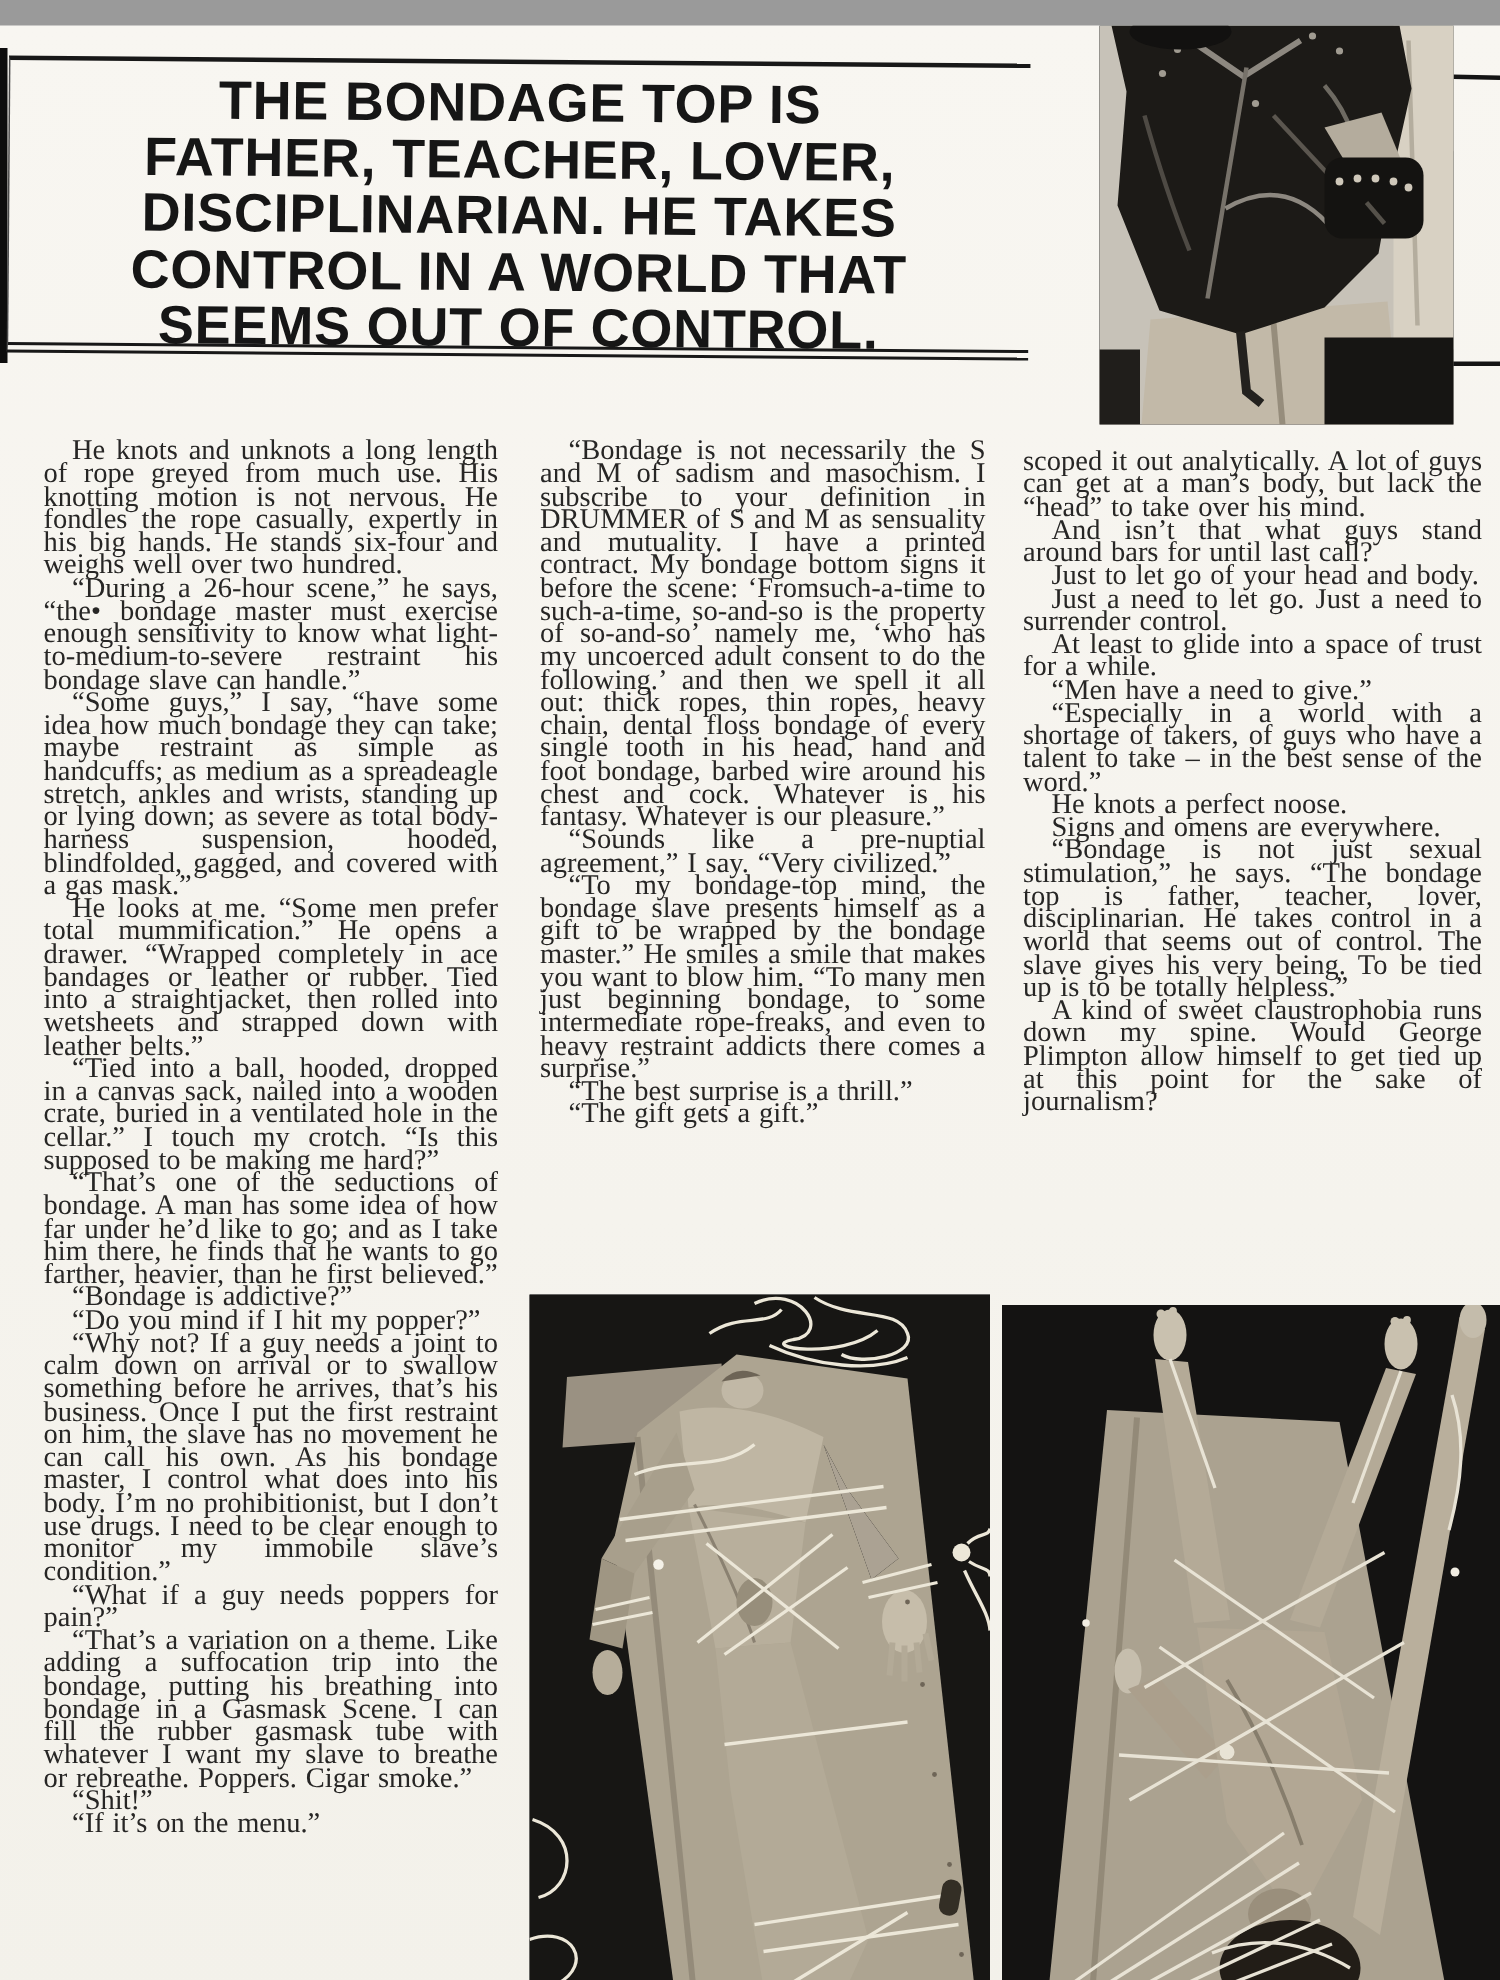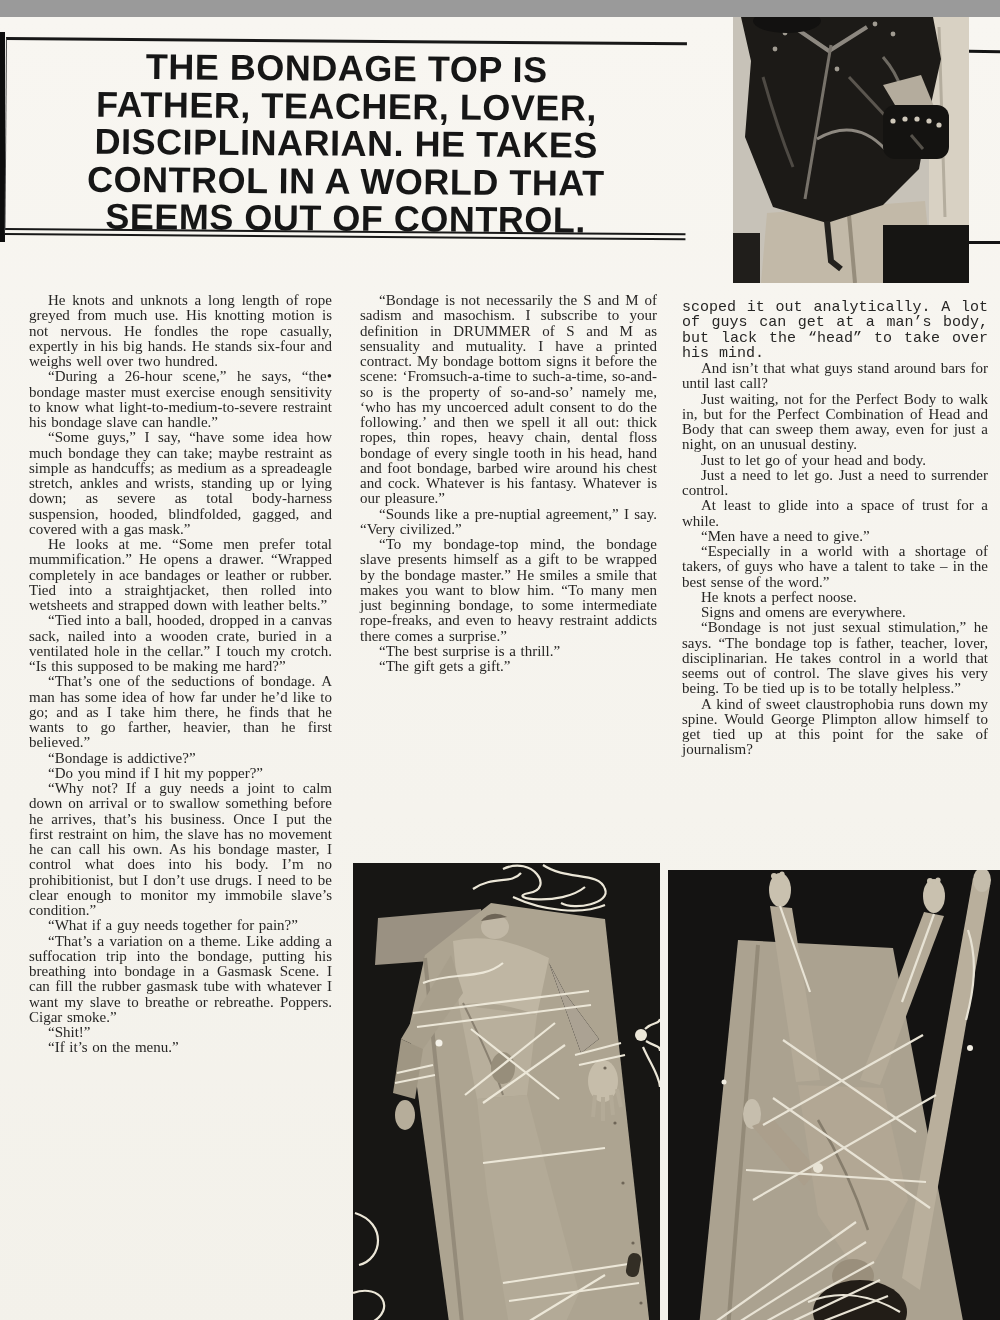--- a/index.html
+++ b/index.html
@@ -10,27 +10,27 @@
   .left-bar{position:absolute;left:0;top:15px;width:5px;height:210px;background:#0d0d0d;}
   .headline-box{position:absolute;left:6px;top:20px;width:681px;height:198px;box-sizing:border-box;
         border-top:3px solid #181818;border-bottom:7px double #181818;border-left:1px solid #4a4a4a;
         transform:rotate(0.45deg);transform-origin:left top;text-align:center;padding-top:7px;}
   .hl{font-family:"Liberation Sans",sans-serif;font-weight:bold;font-size:36px;line-height:37.5px;
         letter-spacing:0.5px;color:#161616;white-space:nowrap;}
   .rule-seg{position:absolute;background:#141414;height:3px;}
   .seg-top{left:969px;top:33px;width:31px;transform:rotate(1deg);}
   .seg-bottom{left:966px;top:224px;width:34px;}
   
-  .col{position:absolute;font-size:15px;line-height:15.25px;color:#272625;text-align:justify;
+  .col{position:absolute;font-size:19px;line-height:15.25px;color:#272625;text-align:justify;
         word-spacing:0.06em;}
   .col1{left:29px;top:276px;width:303px;}
   .col2{left:360px;top:276px;width:297px;}
   .col3{left:682px;top:283px;width:306px;}
   .para{margin:0;text-indent:19px;}
-  .para.noindent{text-indent:0;font-family:Liberation Mono, monospace;}
+  .para.noindent{text-indent:0;}
   .ital{}
   
   .photo{position:absolute;margin:0;padding:0;background:#111;}
   .photo svg{display:block;width:100%;height:100%;}
   .photo-jacket{left:733px;top:0;width:236px;height:266px;}
   .photo-left{left:353px;top:846px;width:307px;height:474px;}
   .photo-right{left:668px;top:853px;width:332px;height:467px;}
 </style>
 </head>
 <body>
@@ -95,36 +95,35 @@
   <div class="col col1">
       <p class="para"><span>He knots and unknots a long length of rope greyed from much use. His knotting motion is not nervous. He fondles the rope casually, expertly in his big hands. He stands six-four and weighs well over two hundred.</span></p>
       <p class="para"><span>“During a 26-hour scene,” he says, “the• bondage master must exercise enough sensitivity to know what light-to-medium-to-severe restraint his bondage slave can handle.”</span></p>
       <p class="para"><span>“Some guys,” I say, “have some idea how much bondage they can take; maybe restraint as simple as handcuffs; as medium as a spreadeagle stretch, ankles and wrists, standing up or lying down; as severe as total body-harness suspension, hooded, blindfolded, gagged, and covered with a gas mask.”</span></p>
       <p class="para"><span>He looks at me. “Some men prefer total mummification.” He opens a drawer. “Wrapped completely in ace bandages or leather or rubber. Tied into a straightjacket, then rolled into wetsheets and strapped down with leather belts.”</span></p>
       <p class="para"><span>“Tied into a ball, hooded, dropped in a canvas sack, nailed into a wooden crate, buried in a ventilated hole in the cellar.” I touch my crotch. “Is this supposed to be making me hard?”</span></p>
       <p class="para"><span>“That’s one of the seductions of bondage. A man has some idea of how far under he’d like to go; and as I take him there, he finds that he wants to go farther, heavier, than he first believed.”</span></p>
       <p class="para"><span>“Bondage is addictive?”</span></p>
       <p class="para"><span>“Do you mind if I hit my popper?”</span></p>
       <p class="para"><span>“Why not? If a guy needs a joint to calm down on arrival or to swallow something before he arrives, that’s his business. Once I put the first restraint on him, the slave has no movement he can call his own. As his bondage master, I control what does into his body. I’m no prohibitionist, but I don’t use drugs. I need to be clear enough to monitor my immobile slave’s condition.”</span></p>
-      <p class="para"><span>“What if a guy needs together for pain?”</span></p>
+      <p class="para"><span>“What if a guy needs poppers for pain?”</span></p>
       <p class="para"><span>“That’s a variation on a theme. Like adding a suffocation trip into the bondage, putting his breathing into bondage in a Gasmask Scene. I can fill the rubber gasmask tube with whatever I want my slave to breathe or rebreathe. Poppers. Cigar smoke.”</span></p>
       <p class="para"><span>“Shit!”</span></p>
       <p class="para"><span>“If it’s on the menu.”</span></p>
     </div>
   <div class="col col2">
       <p class="para"><span>“Bondage is not necessarily the S and M of sadism and masochism. I subscribe to your definition in DRUMMER of S and M as sensuality and mutuality. I have a printed contract. My bondage bottom signs it before the scene: ‘Fromsuch-a-time to such-a-time, so-and-so is the property of so-and-so’ namely me, ‘who has my uncoerced adult consent to do the following.’ and then we spell it all out: thick ropes, thin ropes, heavy chain, dental floss bondage of every single tooth in his head, hand and foot bondage, barbed wire around his chest and cock. Whatever is his fantasy. Whatever is our pleasure.”</span></p>
       <p class="para"><span>“Sounds like a pre-nuptial agreement,” I say. “Very civilized.”</span></p>
       <p class="para"><span>“To my bondage-top mind, the bondage slave presents himself as a gift to be wrapped by the bondage master.” He smiles a smile that makes you want to blow him. “To many men just beginning bondage, to some intermediate rope-freaks, and even to heavy restraint addicts there comes a surprise.”</span></p>
       <p class="para"><span>“The best surprise is a thrill.”</span></p>
       <p class="para"><span>“The gift gets a gift.”</span></p>
     </div>
   <div class="col col3">
       <p class="para noindent"><span>scoped it out analytically. A lot of guys can get at a man’s body, but lack the “head” to take over his mind.</span></p>
       <p class="para"><span>And isn’t that what guys stand around bars for until last call?</span></p>
-      <p class="para"><span>Just waiting, not for the Perfect Body to walk in, but for the Perfect Combination of Head and Body that can sweep them away, even for just a night, on an unusual destiny.</span></p>
       <p class="para"><span>Just to let go of your head and body.</span></p>
       <p class="para"><span>Just a need to let go. Just a need to surrender control.</span></p>
       <p class="para"><span>At least to glide into a space of trust for a while.</span></p>
       <p class="para"><span>“Men have a need to give.”</span></p>
       <p class="para"><span>“Especially in a world with a shortage of takers, of guys who have a talent to </span><span class="ital">take</span><span> – in the best sense of the word.”</span></p>
       <p class="para"><span>He knots a perfect noose.</span></p>
       <p class="para"><span>Signs and omens are everywhere.</span></p>
       <p class="para"><span>“Bondage is not just sexual stimulation,” he says. “The bondage top is father, teacher, lover, disciplinarian. He takes control in a world that seems out of control. The slave gives his very being. To be tied up is to be totally helpless.”</span></p>
       <p class="para"><span>A kind of sweet claustrophobia runs down my spine. Would George Plimpton allow himself to get tied up at this point for the sake of journalism?</span></p>
     </div>

